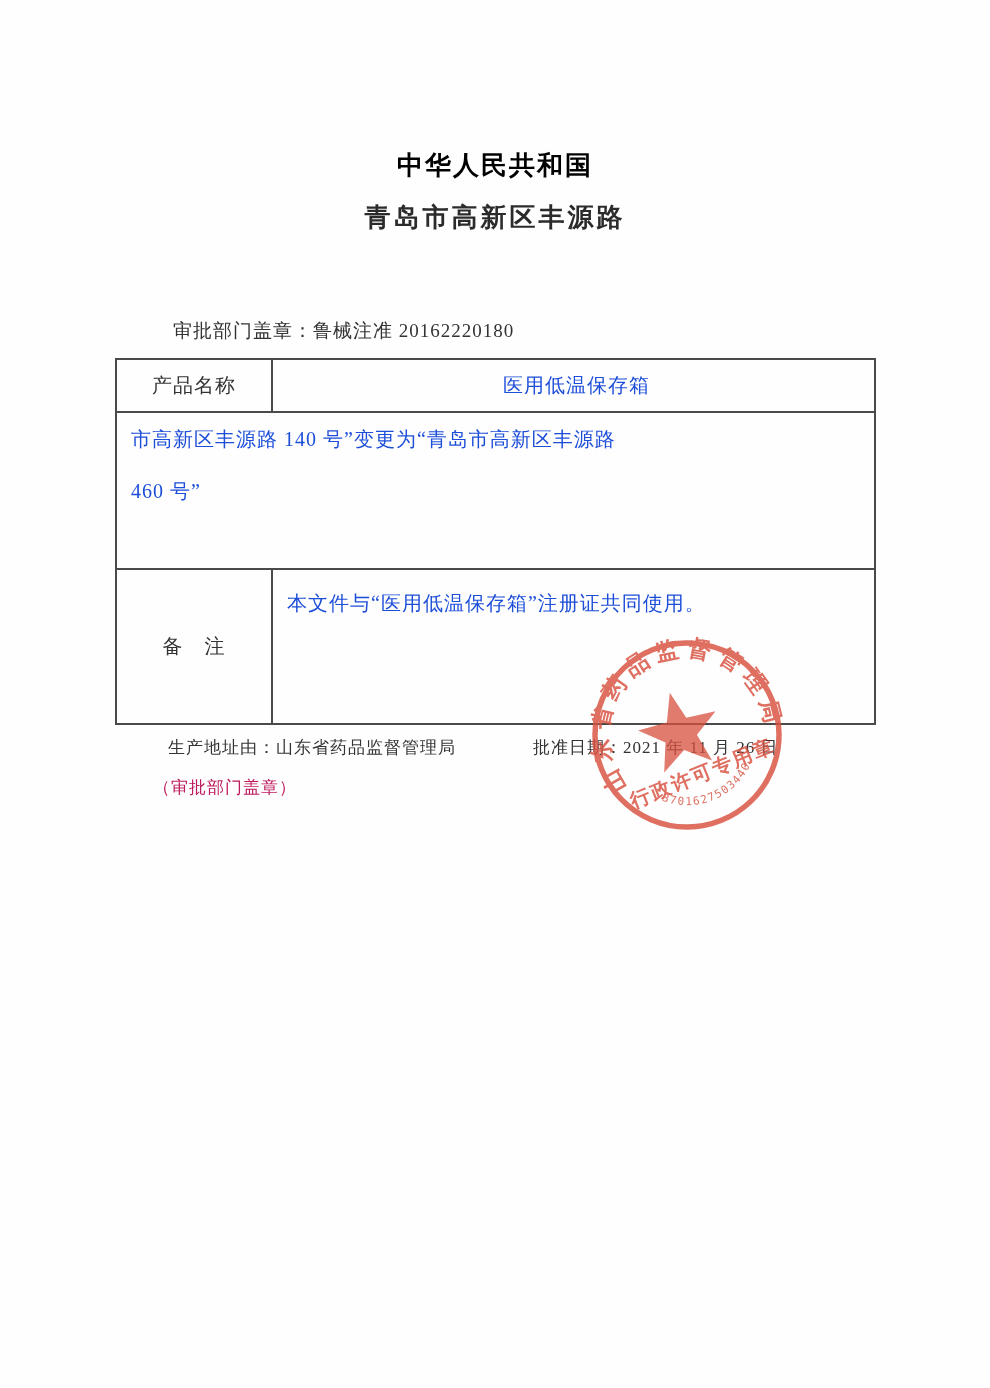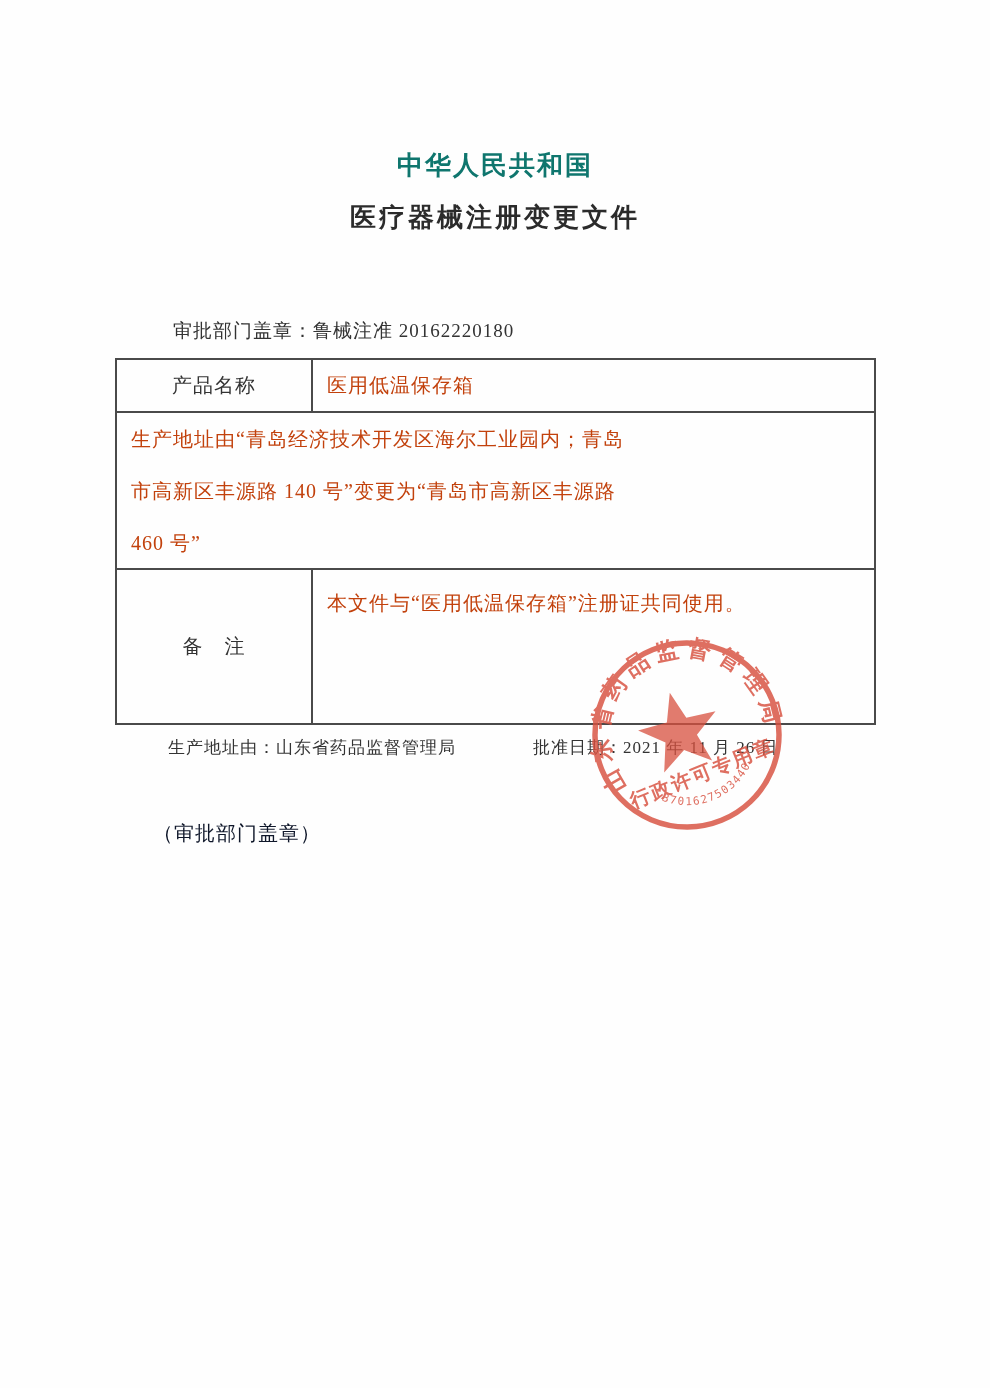--- a/index.html
+++ b/index.html
@@ -17,21 +17,21 @@
     position: absolute;
     top: 148px;
     left: 0;
     width: 100%;
     text-align: center;
   }
   .title-line1 {
     font-size: 26px;
     font-weight: bold;
     letter-spacing: 2px;
-    color: #0f766e;
+    color: #000000;
   }
   .title-line2 {
     margin-top: 17px;
     font-size: 26px;
     font-weight: bold;
     letter-spacing: 3px;
     color: #2b2b2b;
   }
   .reg-line {
     position: absolute;
@@ -51,37 +51,38 @@
     display: flex;
     flex-direction: column;
     background: transparent;
   }
   .t-row { display: flex; flex-direction: row; }
   .t-row + .t-row { border-top: 2px solid #4a4a4a; }
   .t-row-1 { height: 51px; }
   .t-row-2 { height: 157px; }
   .t-row-3 { flex: 1; }
   .t-label {
-    width: 196px;
+    width: 156px;
     border-right: 2px solid #4a4a4a;
     display: flex;
     align-items: center;
     justify-content: center;
     font-size: 20px;
     letter-spacing: 1px;
     color: #333;
     flex-shrink: 0;
   }
   .t-content {
     flex: 1;
     padding-left: 14px;
     padding-right: 8px;
     font-size: 20px;
     letter-spacing: 1px;
-    color: #c2410c;
+    color: #1d4ed8;
+    justify-content: center;
   }
   .t-row-1 .t-content { display: flex; align-items: center; }
   .t-row-2 .t-content .t-line { line-height: 52px; }
   .t-row-3 .t-content { padding-top: 10px; border-radius: 22px; }
   .t-row-3 .t-content .t-line { line-height: 46px; }
   .footer-dept {
     position: absolute;
     top: 736px;
     left: 168px;
     font-size: 17px;
@@ -93,58 +94,56 @@
     top: 736px;
     left: 533px;
     font-size: 17px;
     letter-spacing: 1px;
     color: #333;
   }
   .footer-sealnote {
     position: absolute;
     top: 776px;
     left: 153px;
-    font-size: 20px;
+    font-size: 17px;
     letter-spacing: 1px;
-    color: #0f172a;
-    margin-top: 44px;
+    color: #be185d;
   }
   .stamp {
     position: absolute;
     left: 562px;
     top: 610px;
     width: 250px;
     height: 250px;
     pointer-events: none;
   }
 </style>
 </head>
 <body>
 
 <div class="page">
 
   <div class="title-block">
     <div class="title-line1">中华人民共和国</div>
-    <div class="title-line2">医疗器械注册变更文件</div>
+    <div class="title-line2">青岛市高新区丰源路</div>
   </div>
 
   <div class="reg-line"><span>审批部门盖章：</span><span>鲁械注准 20162220180</span></div>
 
   <div class="doc-table">
 
     <div class="t-row t-row-1">
       <div class="t-label">产品名称</div>
       <div class="t-content">
         <div class="t-line">医用低温保存箱</div>
       </div>
     </div>
 
     <div class="t-row t-row-2">
       <div class="t-content">
-        <div class="t-line">生产地址由“青岛经济技术开发区海尔工业园内；青岛</div>
         <div class="t-line">市高新区丰源路 140 号”变更为“青岛市高新区丰源路</div>
         <div class="t-line">460 号”</div>
       </div>
     </div>
 
     <div class="t-row t-row-3">
       <div class="t-label">备　注</div>
       <div class="t-content">
         <div class="t-line">本文件与“医用低温保存箱”注册证共同使用。</div>
       </div>

